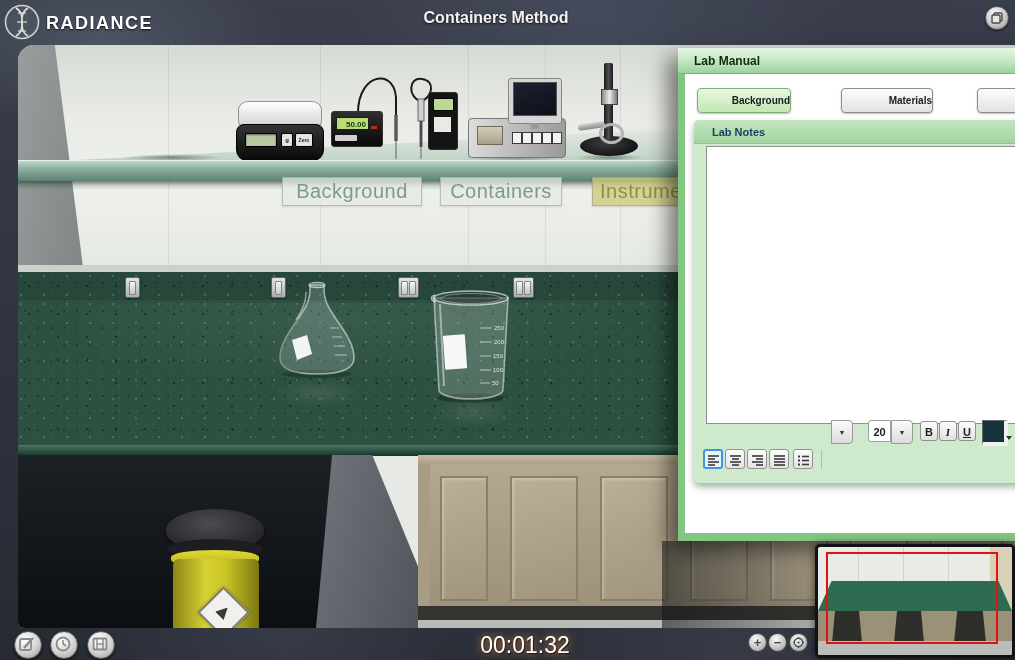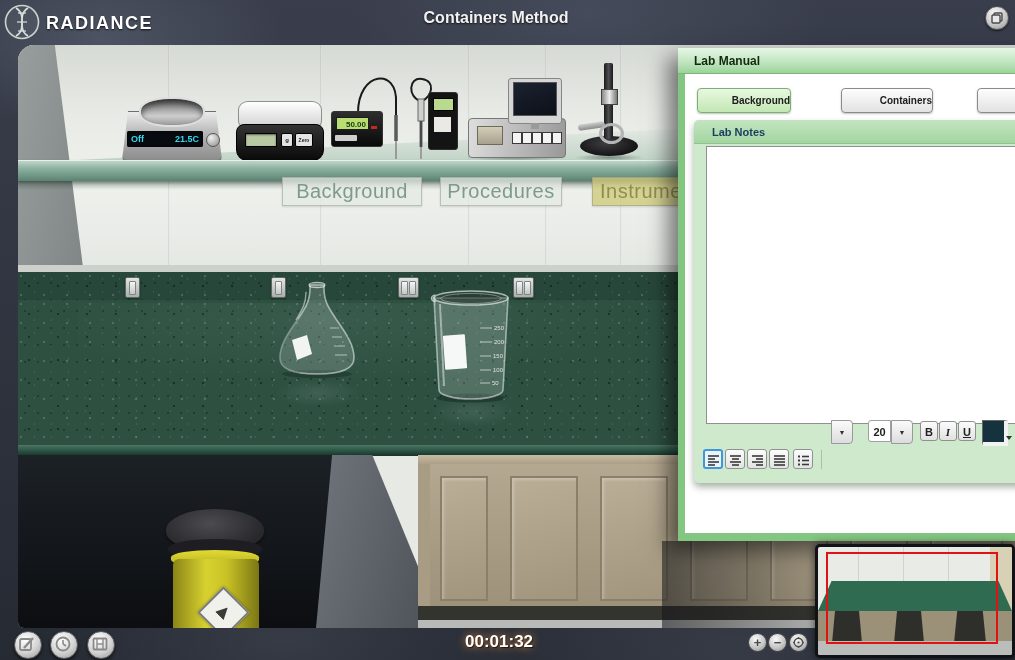--- a/index.html
+++ b/index.html
@@ -181,21 +181,21 @@
   .al-btn.active{border:2px solid #3f97d8;background:#e8f3fd;padding:2px;}
   #tb-divider{left:127px;top:330px;width:1px;height:19px;background:#a9c2a7;}
   #url-input{left:136px;top:330px;width:136px;height:20px;background:#d8dbd8;border:1px solid #a9b1a9;
     border-radius:3px;font-size:11px;color:#8a928a;padding-left:6px;box-sizing:border-box;position:absolute;
     font-family:"Liberation Sans",sans-serif;outline:none;}
   
   .fbtn{top:631px;width:26px;height:26px;border-radius:50%;border:1px solid #5a5a5a;cursor:pointer;
     background:radial-gradient(circle at 40% 30%,#ffffff,#d2d2d2 55%,#969696);
     box-shadow:0 2px 3px rgba(0,0,0,.55);}
   .fbtn svg{position:absolute;left:4px;top:4px;}
-  #timer{left:465px;top:632px;width:120px;color:#fff;font-size:17px;font-weight:bold;
+  #timer{left:465px;top:632px;width:120px;text-align:center;color:#fff;font-size:23px;font-weight:normal;
     text-shadow:0 0 8px rgba(255,150,70,.85),1px 1px 1px #000;}
   .zbtn{top:633px;width:19px;height:19px;border-radius:50%;border:1px solid #4e4e4e;cursor:pointer;
     background:radial-gradient(circle at 40% 30%,#fafafa,#c6c6c6 55%,#8d8d8d);
     text-align:center;line-height:17px;font-size:13px;font-weight:bold;color:#4a4a4a;box-sizing:border-box;}
   #minimap{left:815px;top:544px;width:200px;height:114px;border:3px solid #101216;border-radius:5px;
     background:#e9ebe7;overflow:hidden;box-sizing:border-box;box-shadow:0 0 9px rgba(0,0,0,.65);cursor:pointer;}
   .mm-seam{top:0;width:1px;height:36px;background:rgba(0,0,0,.10);}
   #mm-counter{left:0;top:34px;width:100%;height:30px;background:#2f6b51;
     clip-path:polygon(7% 0,93% 0,100% 100%,0 100%);}
   #mm-cabs{left:0;top:64px;width:100%;height:32px;background:#9b9078;}
@@ -234,29 +234,20 @@
     <div class="abs seam" style="left:527px"></div>
     <div class="abs seam" style="left:602px"></div>
     <div class="abs" id="leftwall"></div>
     <div class="abs" id="glassglow"></div>
 
     <div class="abs eqshadow" style="left:104px;width:100px"></div>
     <div class="abs eqshadow" style="left:216px;width:92px"></div>
     <div class="abs eqshadow" style="left:446px;width:104px"></div>
     <div class="abs eqshadow" style="left:556px;width:70px"></div>
 
-    <div class="abs" id="eq-hotplate">
-      <div class="abs" id="hp-body"></div>
-      <div class="abs" id="hp-pan"></div>
-      <div class="abs" id="hp-display">
-        <span class="abs" id="hp-off">Off</span>
-        <span class="abs" id="hp-temp">21.5C</span>
-      </div>
-      <div class="abs" id="hp-knob"></div>
-    </div>
 
     <div class="abs" id="eq-balance">
       <div class="abs" id="bal-plat"></div>
       <div class="abs" id="bal-base">
         <div class="abs" id="bal-lcd"></div>
         <div class="abs bal-btn" style="left:44px;width:10px">g</div>
         <div class="abs bal-btn" style="left:58px;width:16px;font-size:5px">Zero</div>
       </div>
     </div>
 
@@ -300,21 +291,21 @@
       <div class="abs" id="bn-base"></div>
       <div class="abs" id="bn-rod"></div>
       <div class="abs" id="bn-collar"></div>
       <div class="abs" id="bn-valve"></div>
       <div class="abs" id="bn-ring"></div>
     </div>
 
     <div class="abs" id="shelf"></div>
     <div class="abs" id="shelfshadow"></div>
     <div class="abs shelftab" style="left:264px;width:138px">Background</div>
-    <div class="abs shelftab" style="left:422px;width:120px">Procedures</div>
+    <div class="abs shelftab" style="left:422px;width:120px">Containers</div>
     <div class="abs shelftab" id="tab-instruments" style="left:574px;width:124px">Instruments</div>
 
     <div class="abs" id="trim"></div>
     <div class="abs" id="backsplash">
         <div class="abs speckled" style="width:100%;height:100%"></div>
       </div>
     <div class="abs outlet" style="left:107px;width:13px">
         <div class="slot" style="left:3px"></div>
       </div>
     <div class="abs outlet" style="left:253px;width:13px">
@@ -404,21 +395,21 @@
     <div class="abs" id="trash-body"></div>
     <div class="abs" id="trash-diamond">
       <div class="abs" id="trash-glyph"></div>
     </div>
   </div>
 
   <div class="abs" id="panel">
     <div class="abs" id="lm-titlebar">Lab Manual</div>
     <div class="abs" id="lm-left"></div>
     <div class="abs lm-tab active" style="left:19px;width:92px">Background</div>
-    <div class="abs lm-tab" style="left:163px;width:90px">Containers</div>
+    <div class="abs lm-tab" style="left:163px;width:90px">Materials</div>
     <div class="abs lm-tab" style="left:299px;width:92px">Lab Notes</div>
 
     <div class="abs" id="notesbox">
       <div class="abs" id="notes-head">Lab Notes</div>
       <textarea id="notes-area" style=""></textarea>
 
       <div class="abs tb-arrow" style="left:137px">▼</div>
       <div class="abs tb-field" style="left:174px;width:23px;border-radius:3px 0 0 3px;text-align:center;padding-left:0">20</div>
       <div class="abs tb-arrow" style="left:197px">▼</div>
       <div class="abs tb-btn" style="left:226px">B</div>

